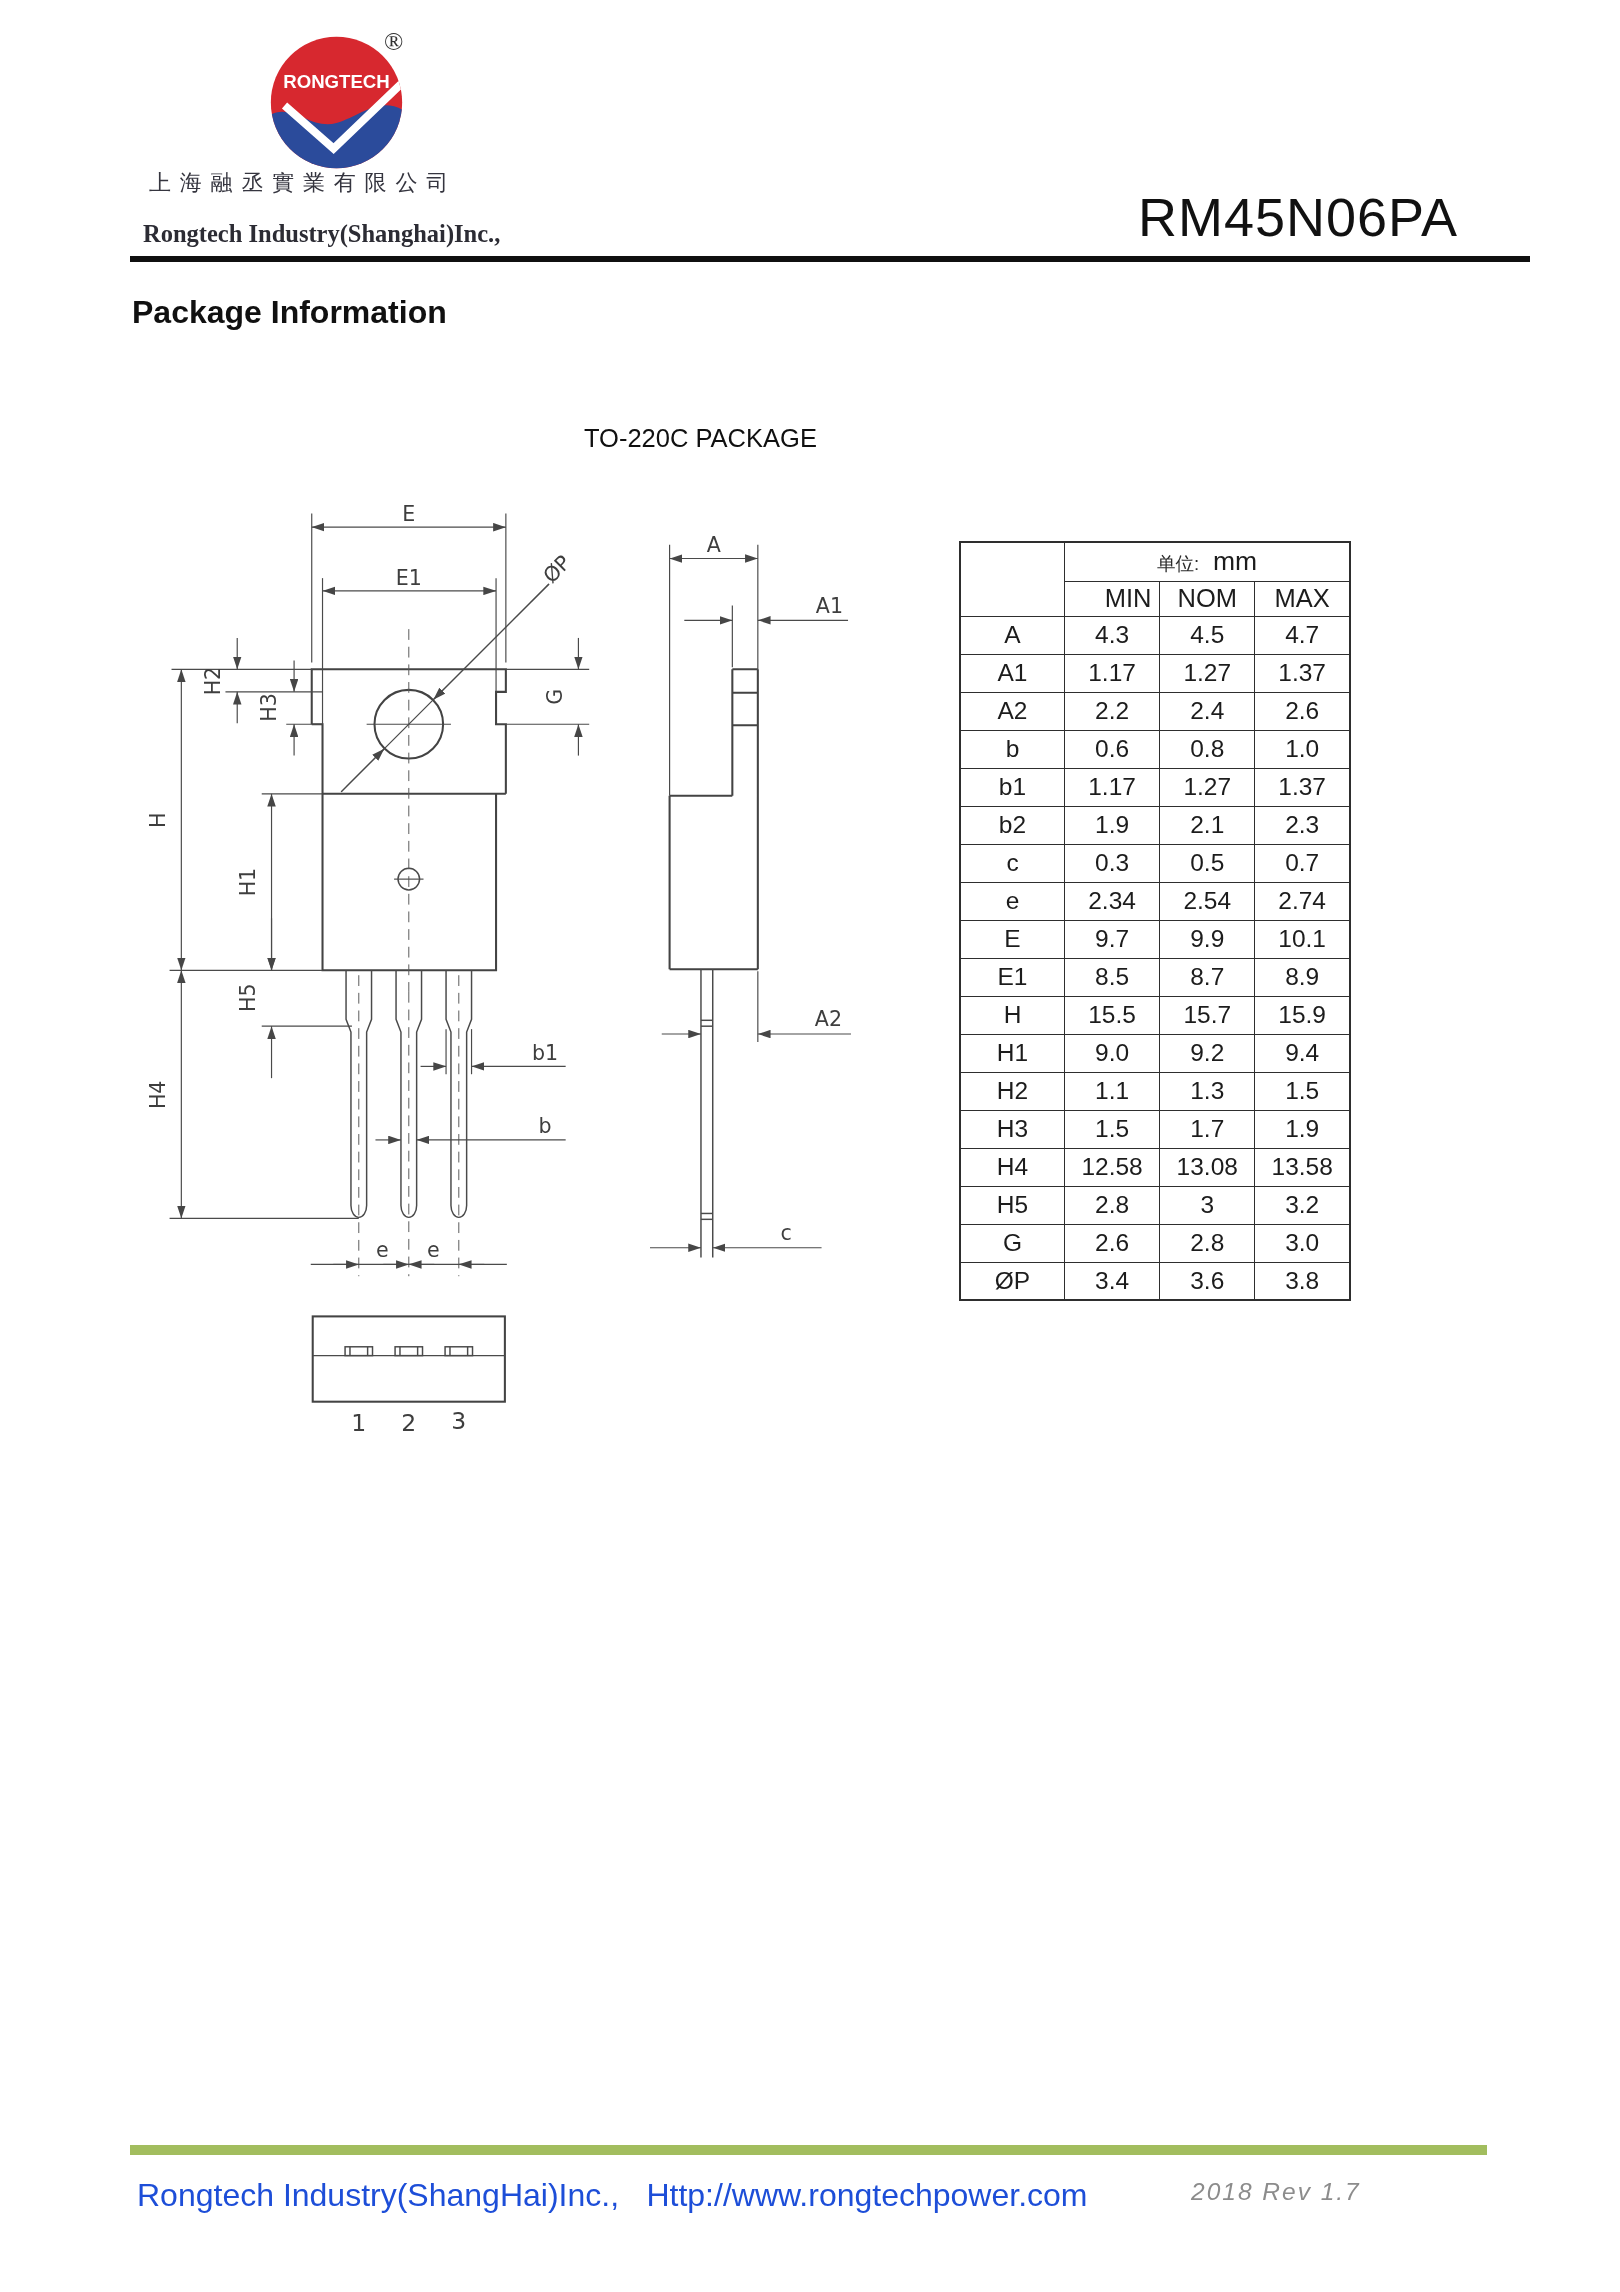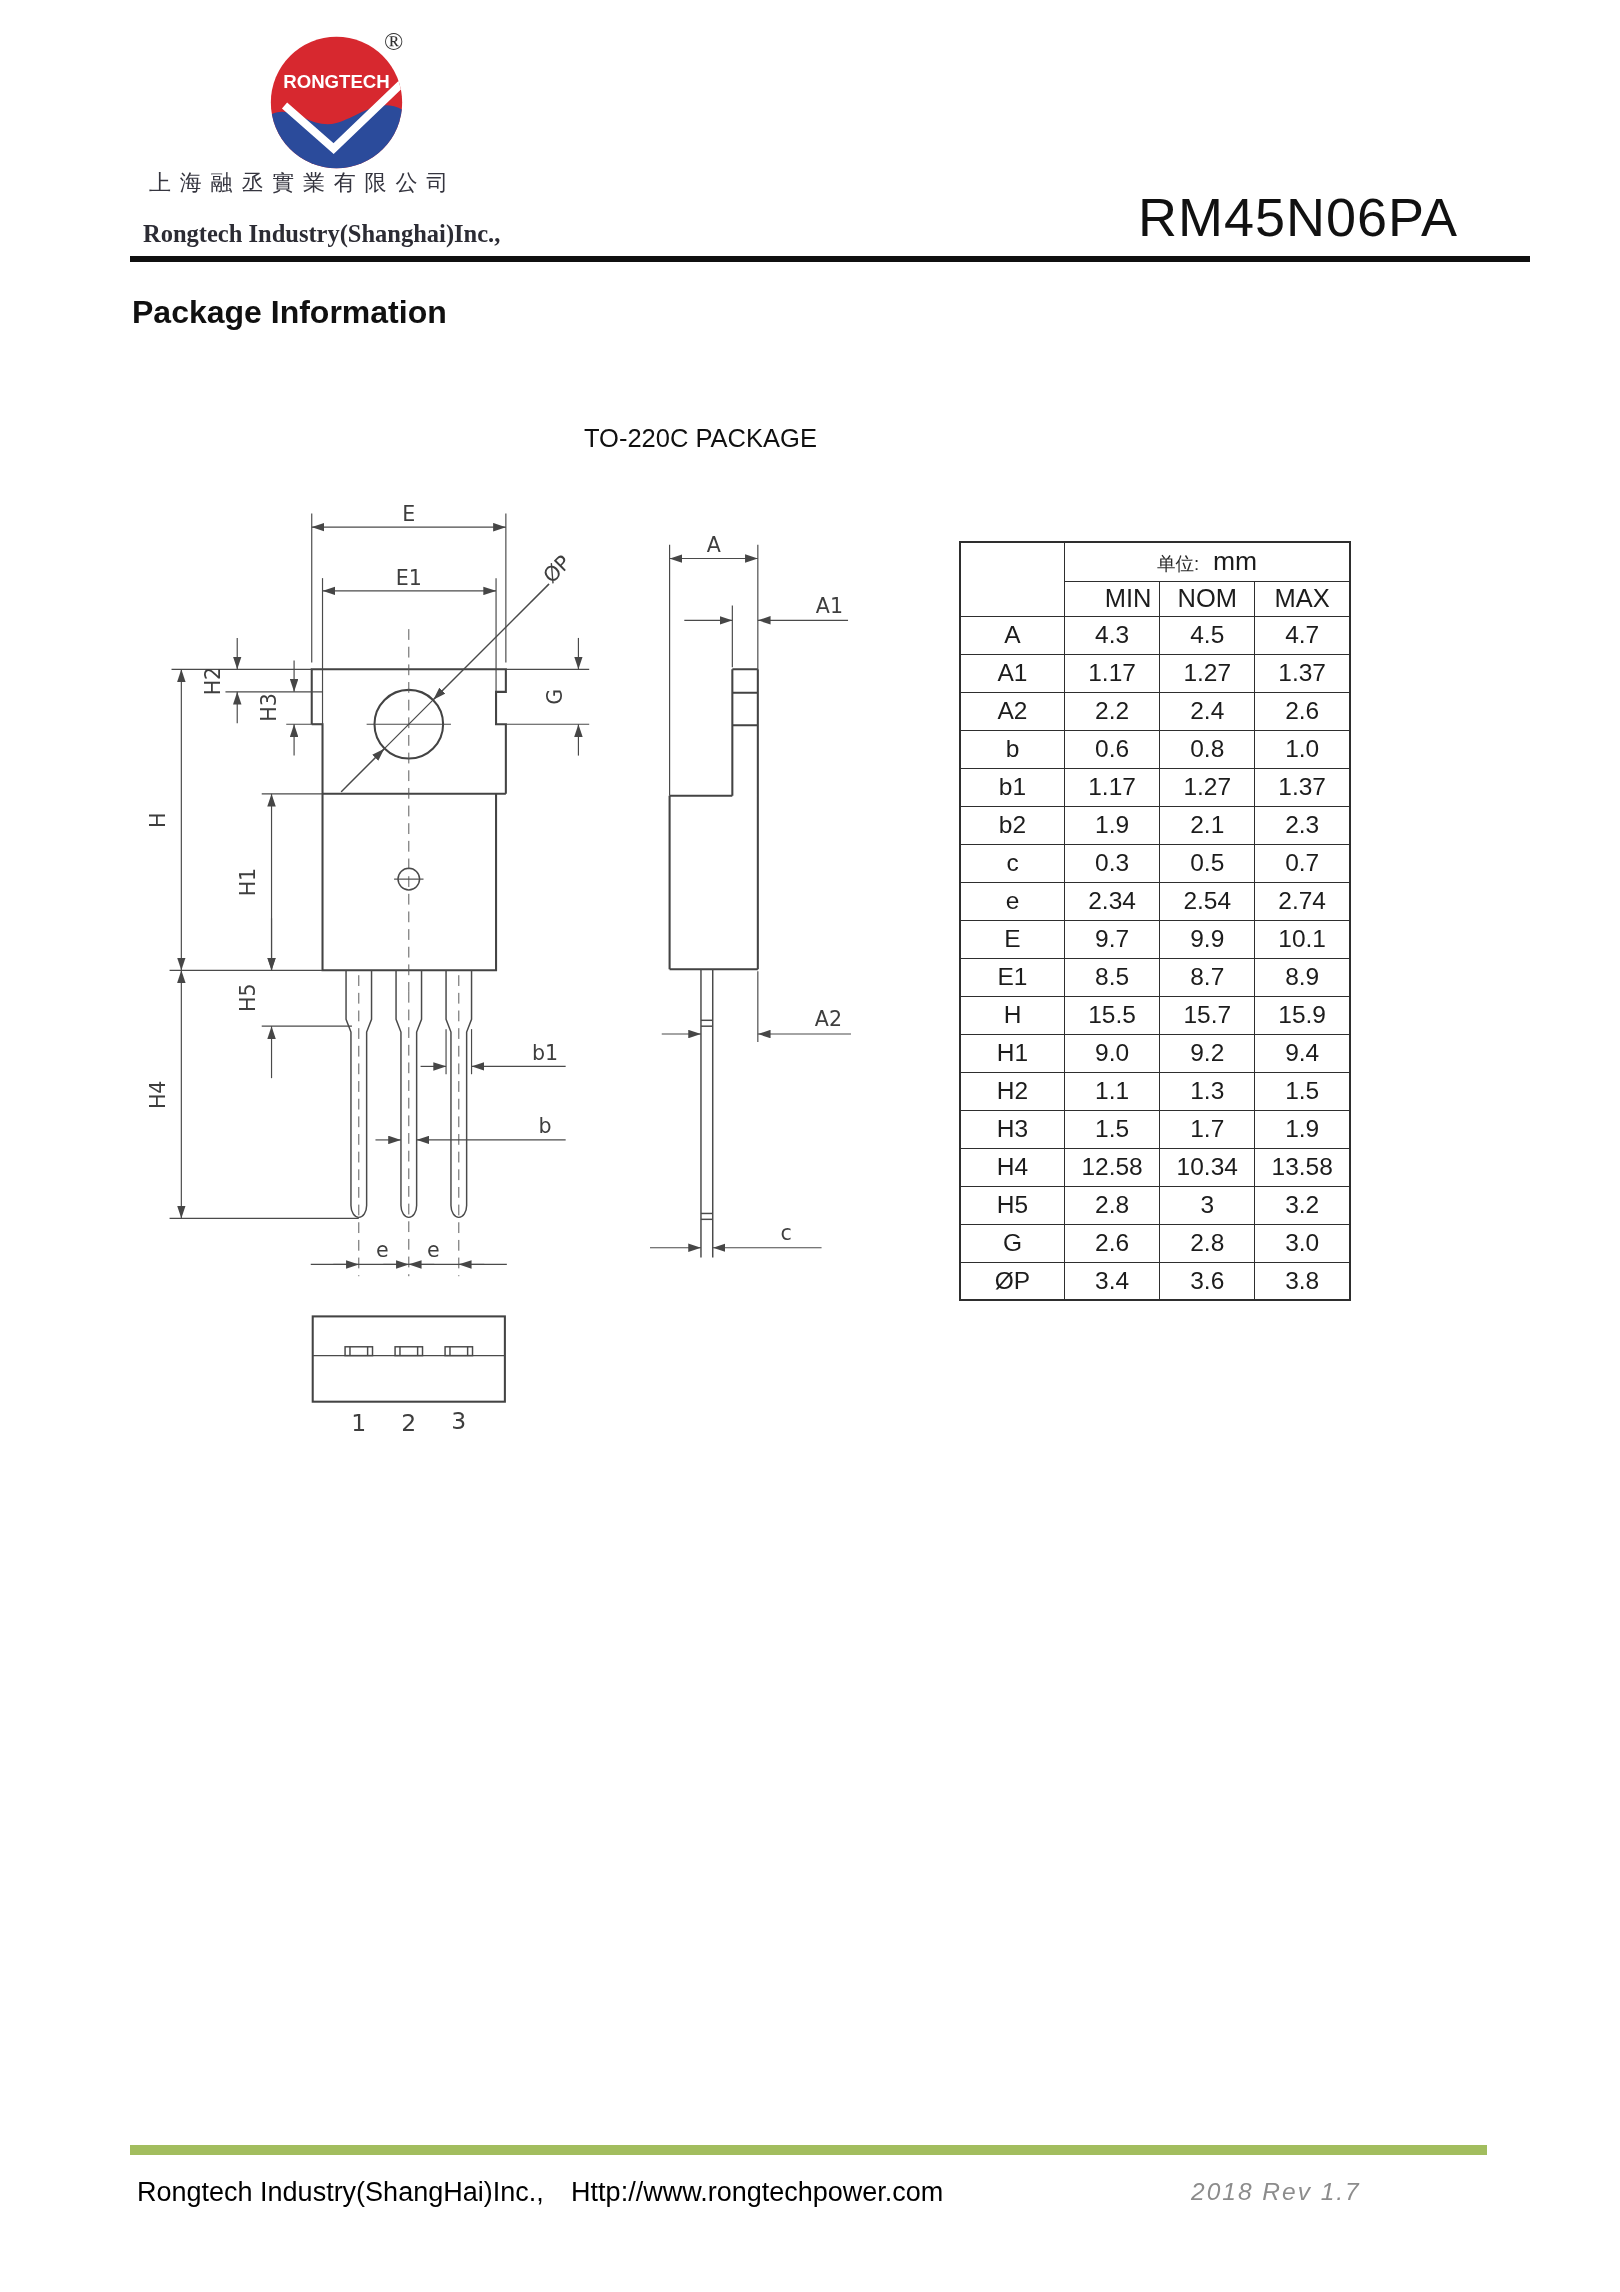--- a/index.html
+++ b/index.html
@@ -53,21 +53,21 @@
   }
   .dim-table { border:2.9px solid #2e2e2e; }
   .dim-table .hrow1 { height:39px; }
   .dim-table .hrow2 { height:35px; font-size:25.5px; }
   .dim-table tbody tr { height:38px; }
   .unit-small { font-size:18.6px; color:#2a2a2a; margin-right:13.7px; }
   .unit-mm { font-size:26.5px; }
   
   .footer-bar { position:absolute; left:130px; top:2145px; width:1357px; height:9.8px; }
   .footer-text {
-    position:absolute; left:137px; top:2177px; font-size:27px; color:#000000; white-space:nowrap;
+    position:absolute; left:137px; top:2177px; font-size:32px; color:#1d4ed8; white-space:nowrap;
   }
   .footer-text .site { margin-left:27.4px; }
   .footer-rev {
     position:absolute; left:1191px; top:2178px; font-size:24.5px; font-style:italic;
     color:#8c8c8c; letter-spacing:2px; white-space:nowrap;
   }
 </style>
 </head>
 <body>
 
@@ -347,21 +347,21 @@
     <tr>
       <td>H3</td>
       <td>1.5</td>
       <td>1.7</td>
       <td>1.9</td>
     </tr>
 
     <tr>
       <td>H4</td>
       <td>12.58</td>
-      <td>10.34</td>
+      <td>13.08</td>
       <td>13.58</td>
     </tr>
 
     <tr>
       <td>H5</td>
       <td>2.8</td>
       <td>3</td>
       <td>3.2</td>
     </tr>
 

